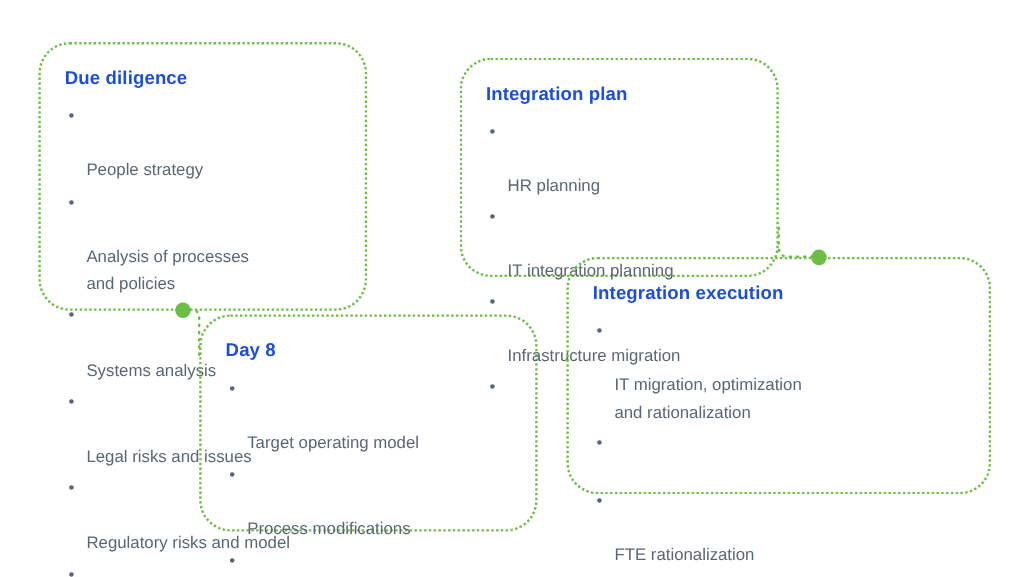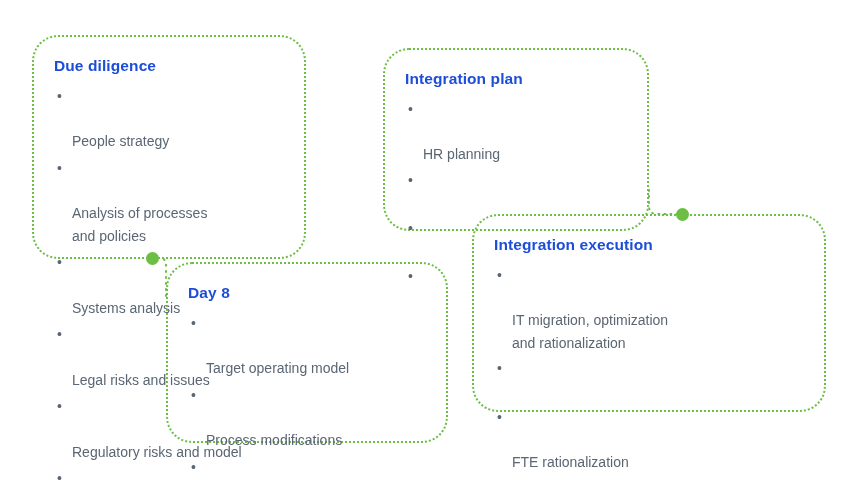--- a/index.html
+++ b/index.html
@@ -178,23 +178,25 @@
   <div class="card" id="card-integration-plan">
     <div class="card-inner">
       <h2 class="card-title">Integration plan</h2>
       <ul class="card-list">
         <li>
           <span class="bullet">•</span>
           <span>HR planning</span>
         </li>
         <li>
           <span class="bullet">•</span>
-        </li>
-        <li>
-          <span class="bullet">•</span>
+          <span>IT integration planning</span>
+        </li>
+        <li>
+          <span class="bullet">•</span>
+          <span>Infrastructure migration</span>
         </li>
         <li>
           <span class="bullet">•</span>
         </li>
       </ul>
     </div>
   </div>
 
   <div class="card" id="card-integration-execution">
     <div class="card-inner">

